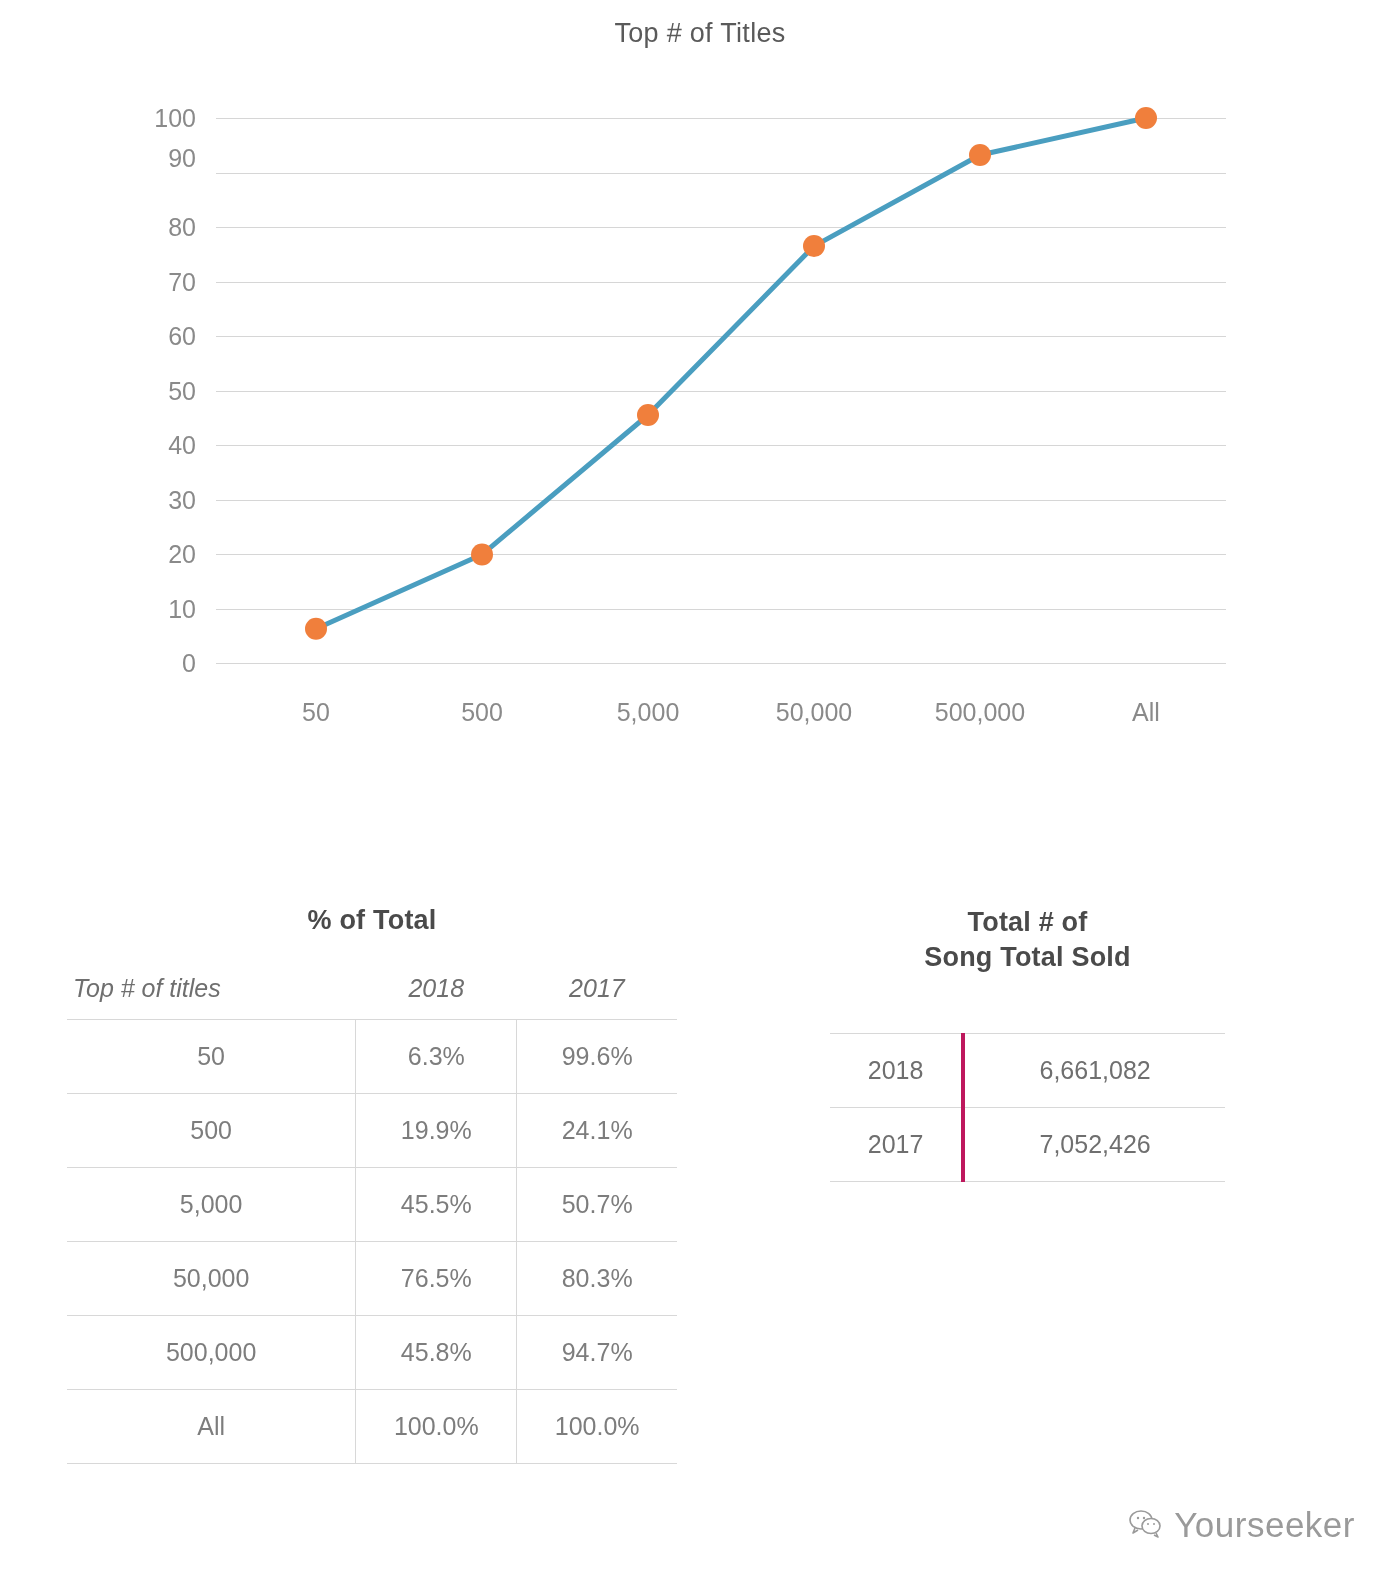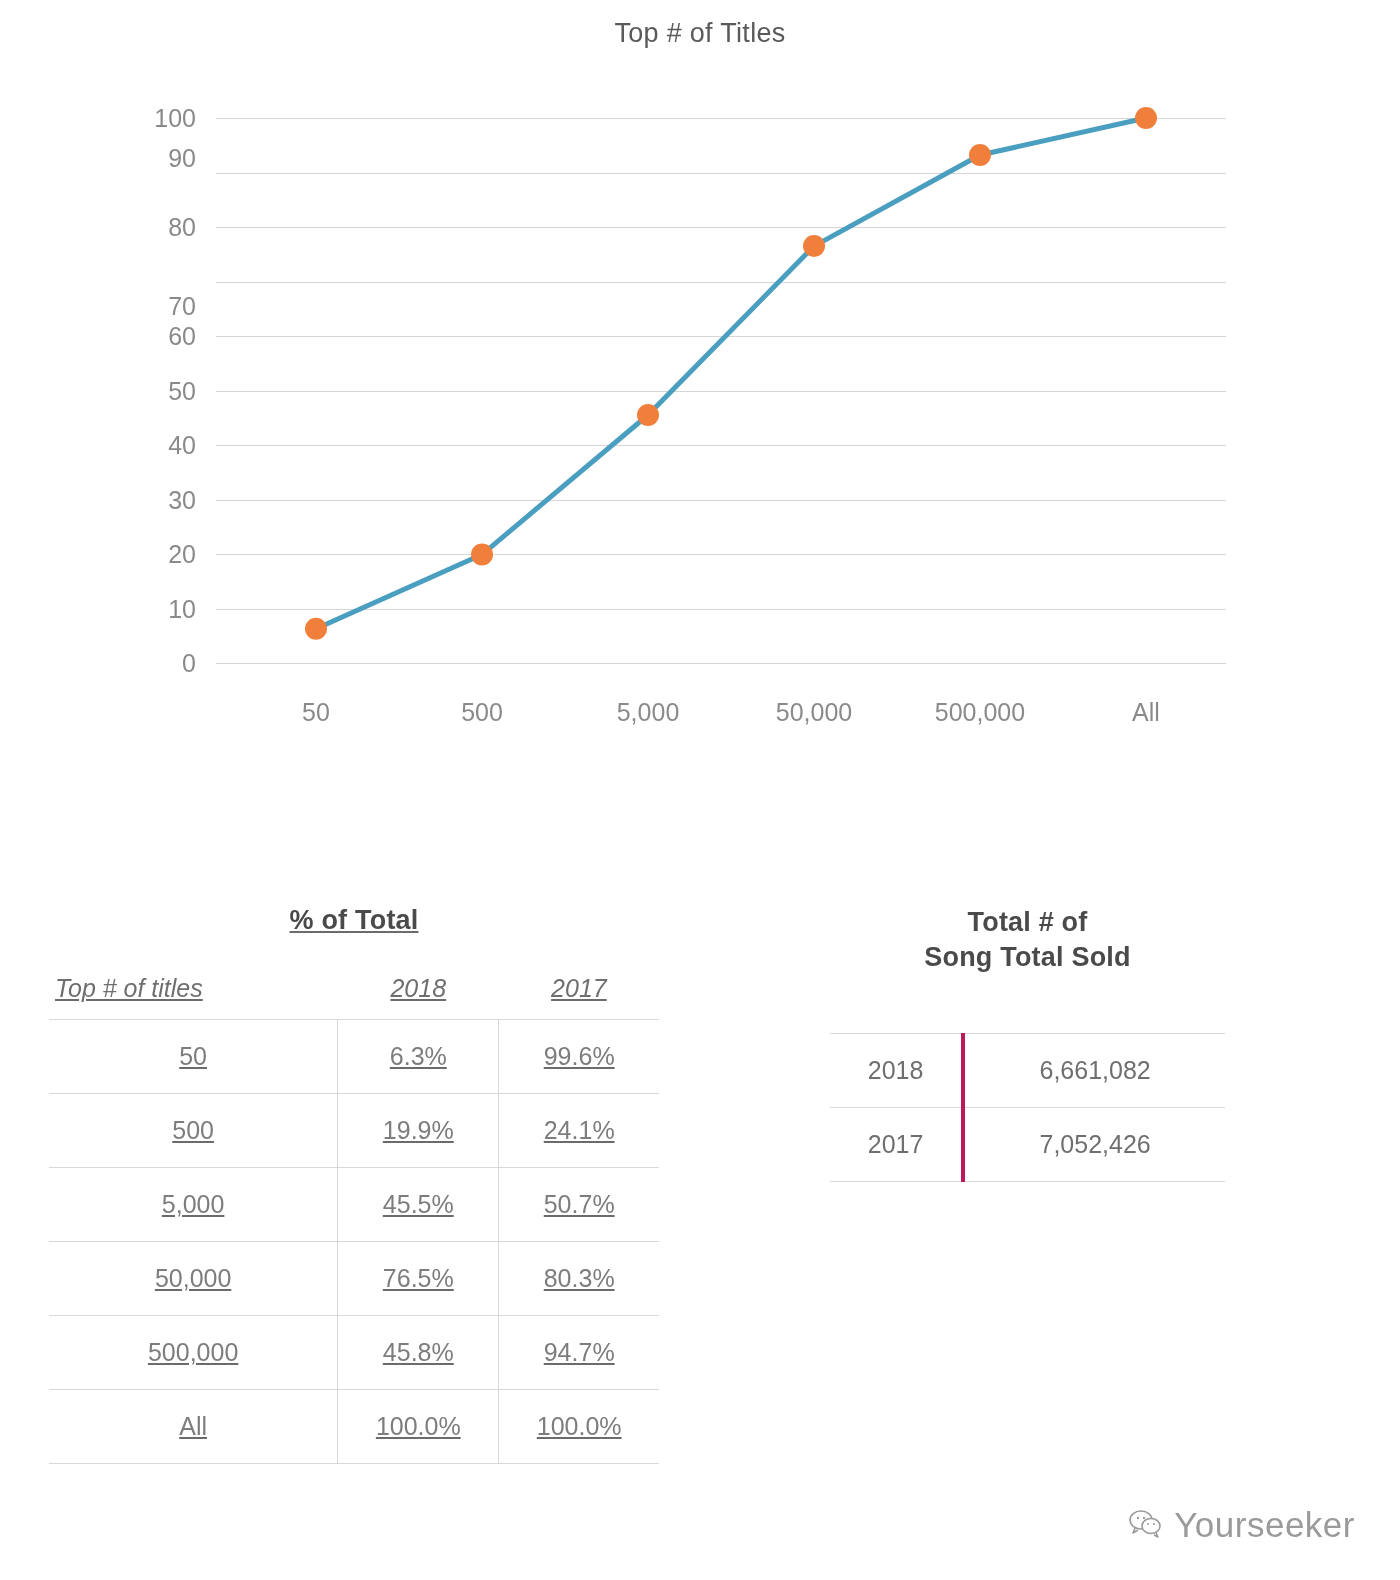--- a/index.html
+++ b/index.html
@@ -69,24 +69,23 @@
     left: 0;
     top: 0;
     width: 1010px;
     height: 545px;
     overflow: visible;
   }
 
   
   #left-table-block {
     position: absolute;
-    left: 49px;
+    left: 67px;
     top: 905px;
     width: 610px;
-    text-decoration: underline;
   }
   #left-table-title {
     text-align: center;
     font-size: 27px;
     font-weight: bold;
     color: #4a4a4a;
     margin-bottom: 34px;
     letter-spacing: 0.2px;
   }
   table.data {
@@ -191,21 +190,21 @@
         <div class="gridline" style="top: 0px;"></div>
       </div>
     <div id="ylabels-layer">
         <div class="y-label-item" style="top: 545px; left: -110px;">0</div>
         <div class="y-label-item" style="top: 490.5px; left: -110px;">10</div>
         <div class="y-label-item" style="top: 436px; left: -110px;">20</div>
         <div class="y-label-item" style="top: 381.5px; left: -110px;">30</div>
         <div class="y-label-item" style="top: 327px; left: -110px;">40</div>
         <div class="y-label-item" style="top: 272.5px; left: -110px;">50</div>
         <div class="y-label-item" style="top: 218px; left: -110px;">60</div>
-        <div class="y-label-item" style="top: 163.5px; left: -110px; margin-top: 24px;">70</div>
+        <div class="y-label-item" style="top: 163.5px; left: -110px;">70</div>
         <div class="y-label-item" style="top: 109px; left: -110px;">80</div>
         <div class="y-label-item" style="top: 40px; left: -110px;">90</div>
         <div class="y-label-item" style="top: 0px; left: -110px;">100</div>
       </div>
     <div id="xlabels-layer">
         <div class="x-label-item" style="left: 100px;">50</div>
         <div class="x-label-item" style="left: 266px;">500</div>
         <div class="x-label-item" style="left: 432px;">5,000</div>
         <div class="x-label-item" style="left: 598px;">50,000</div>
         <div class="x-label-item" style="left: 764px;">500,000</div>

